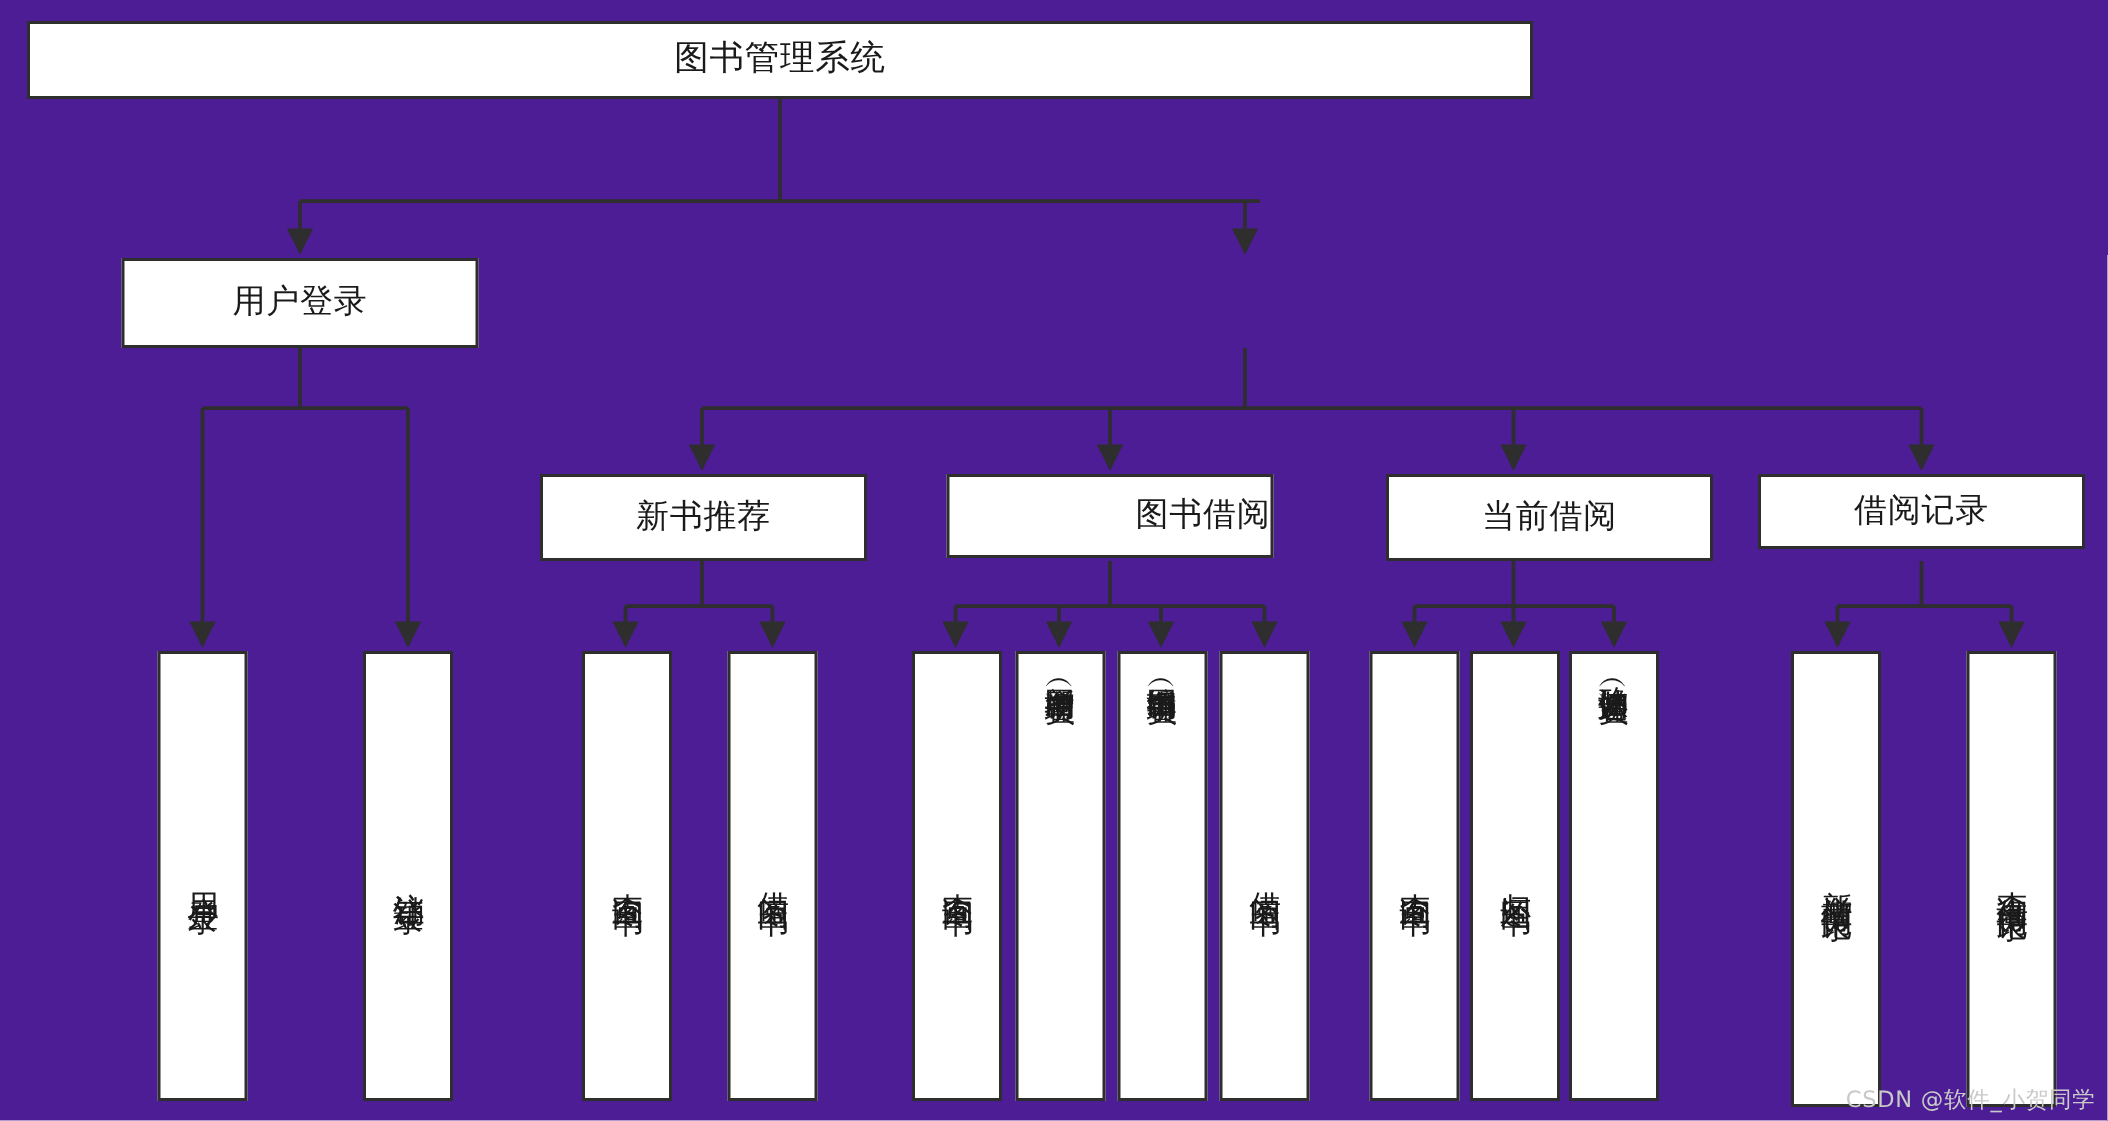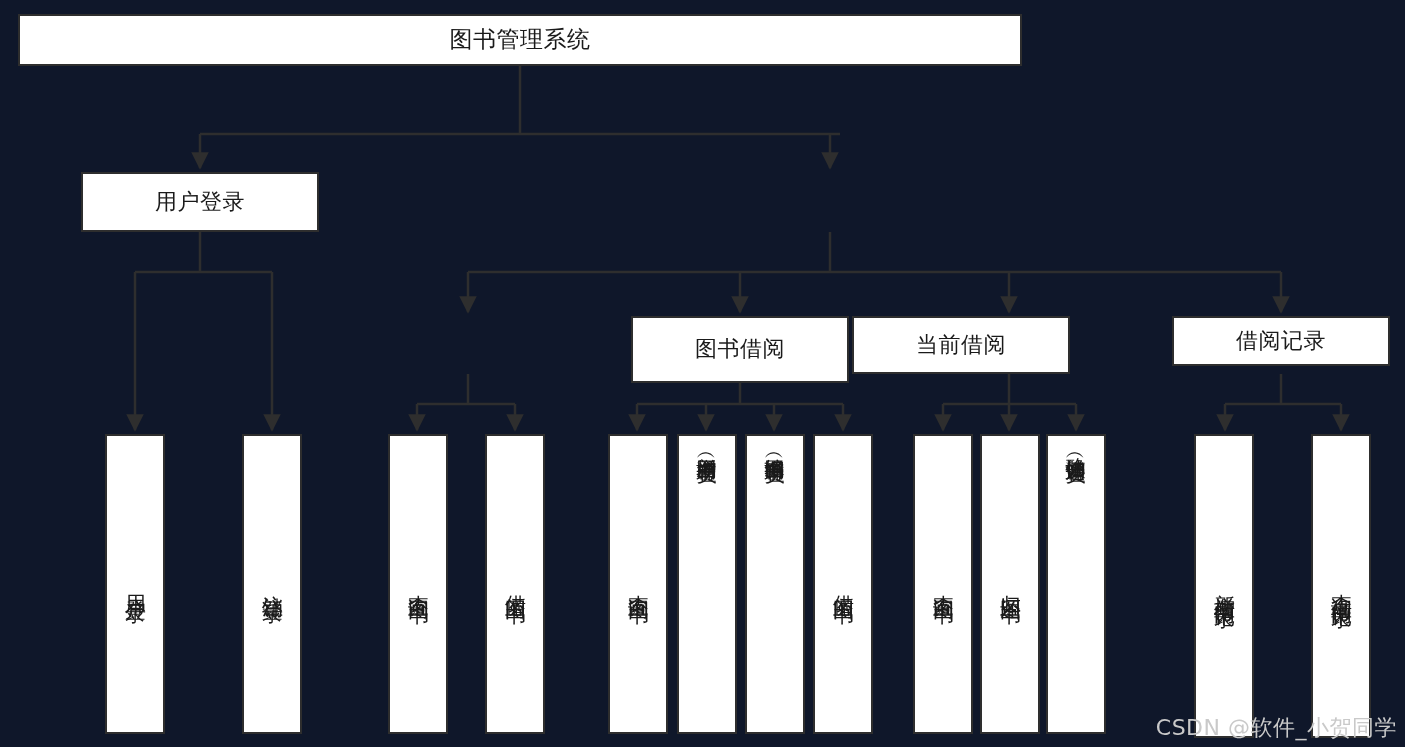--- a/index.html
+++ b/index.html
@@ -8,21 +8,21 @@
     padding: 0;
     background: #ffffff;
   }
   body {
     font-family: "DejaVu Sans", "Liberation Sans", sans-serif;
   }
   #canvas {
     position: relative;
     width: 1405px;
     height: 747px;
-    background: #0f172a;
+    background: #4c1d95;
     overflow: hidden;
   }
   #edges {
     position: absolute;
     left: 0;
     top: 0;
     width: 1405px;
     height: 747px;
     pointer-events: none;
   }
@@ -69,21 +69,21 @@
     letter-spacing: 1px;
   }
   .node.vert.midfill {
     align-items: center;
     padding-top: 0;
   }
   #watermark {
     position: absolute;
     right: 8px;
     bottom: 4px;
-    font-size: 22px;
+    font-size: 15px;
     color: #c9c9c9;
     letter-spacing: 0.5px;
     z-index: 5;
     white-space: nowrap;
   }
 </style>
 </head>
 <body>
 
 <div id="canvas">
@@ -139,24 +139,27 @@
   </svg>
 
   <div class="node horiz root" style="left:18px; top:14px; width:1004px; height:52px;">
     <span class="lbl">图书管理系统</span>
   </div>
 
   <div class="node horiz" style="left:81px; top:172px; width:238px; height:60px;">
     <span class="lbl">用户登录</span>
   </div>
 
-  <div class="node horiz" style="left:631px; top:316px; width:218px; height:67px;">
+  <div class="node horiz" style="left:360px; top:316px; width:218px; height:58px;">
+    <span class="lbl">新书推荐</span>
+  </div>
+  <div class="node horiz" style="left:631px; top:316px; width:218px; height:56px;justify-content:flex-end;">
     <span class="lbl">图书借阅</span>
   </div>
-  <div class="node horiz" style="left:852px; top:316px; width:218px; height:58px;">
+  <div class="node horiz" style="left:924px; top:316px; width:218px; height:58px;">
     <span class="lbl">当前借阅</span>
   </div>
   <div class="node horiz" style="left:1172px; top:316px; width:218px; height:50px;">
     <span class="lbl">借阅记录</span>
   </div>
 
   <div class="node vert midfill" style="left:105px; top:434px; width:60px; height:300px;">
     <span class="lbl">用户登录</span>
   </div>
   <div class="node vert midfill" style="left:242px; top:434px; width:60px; height:300px;">

